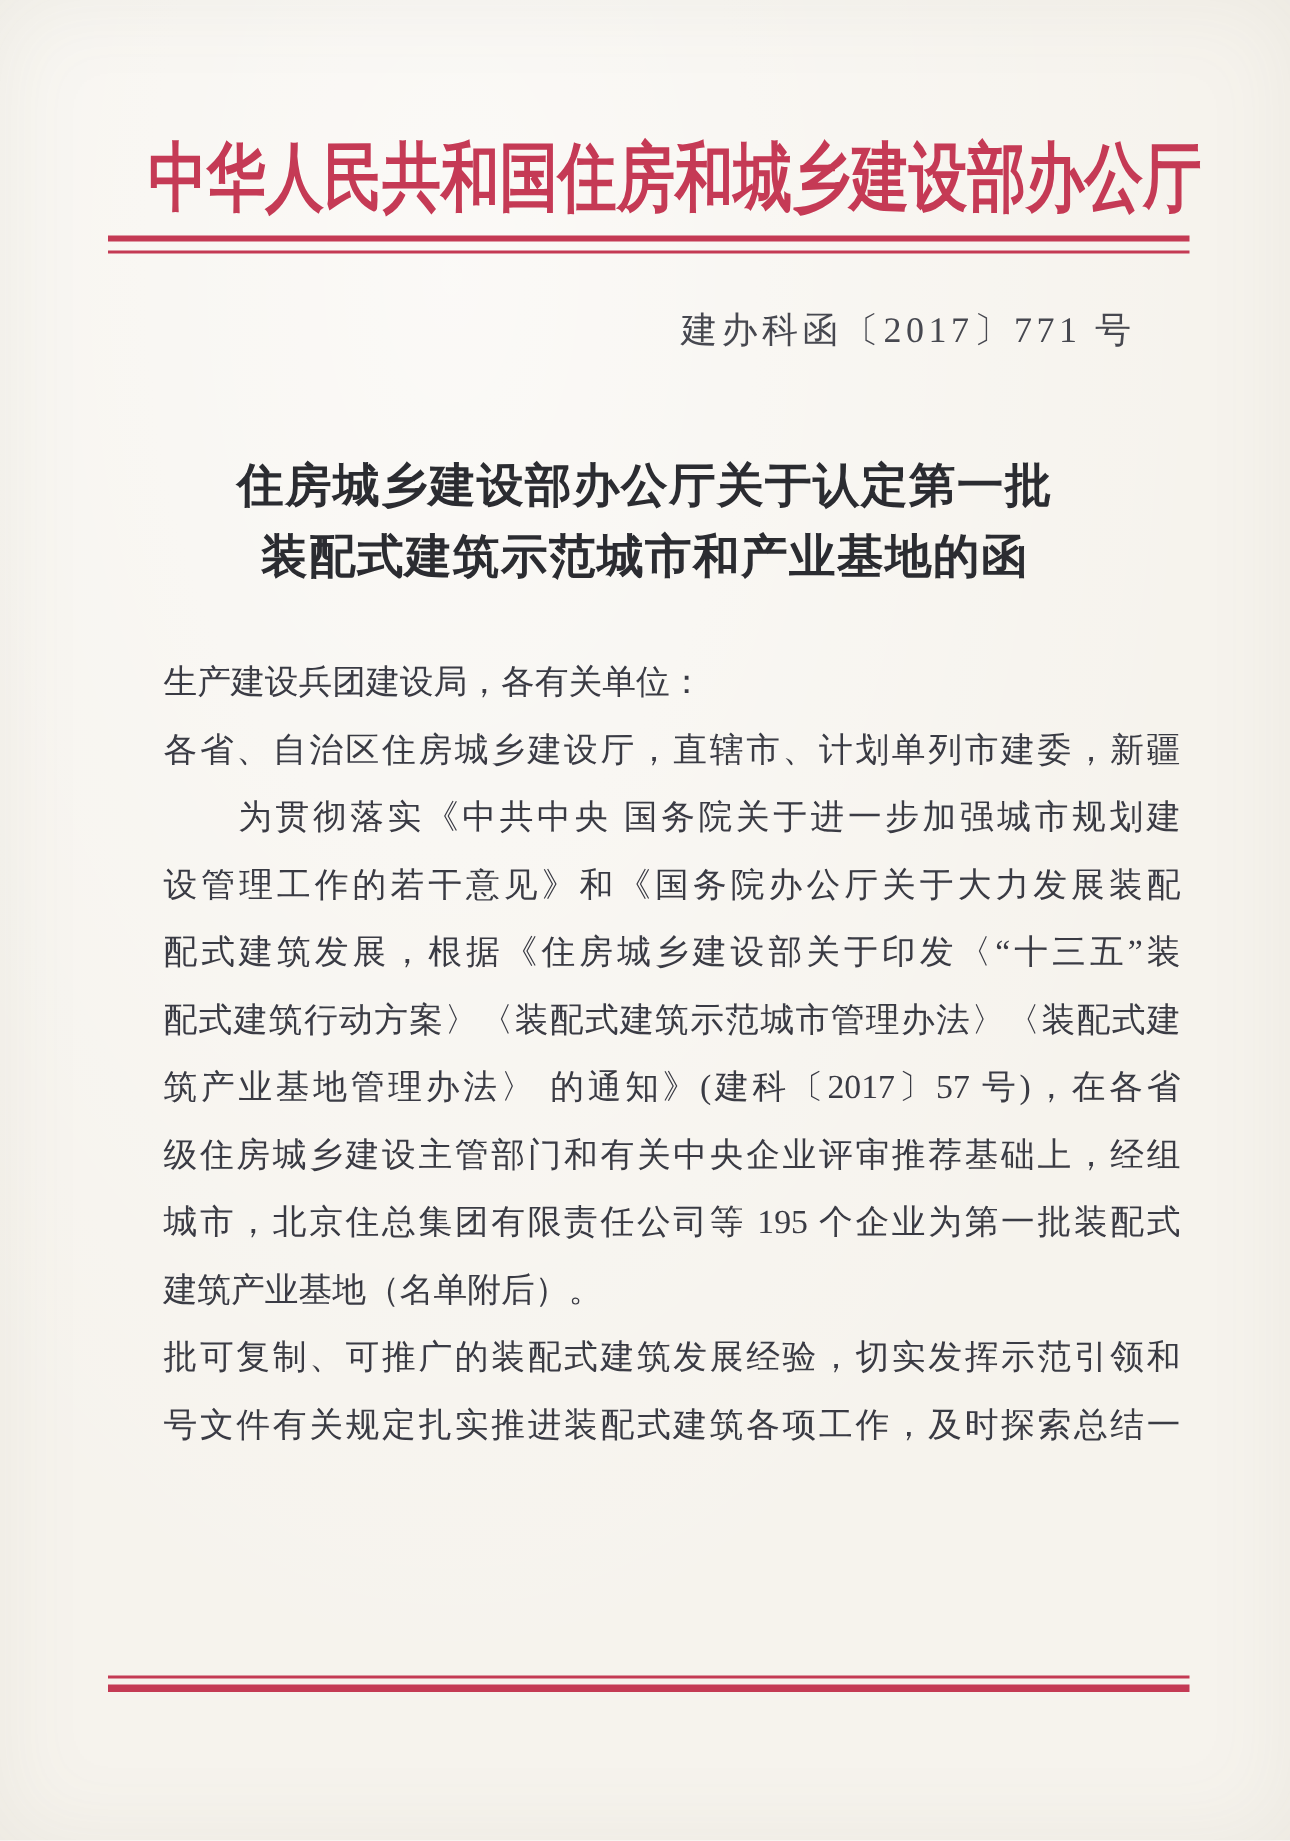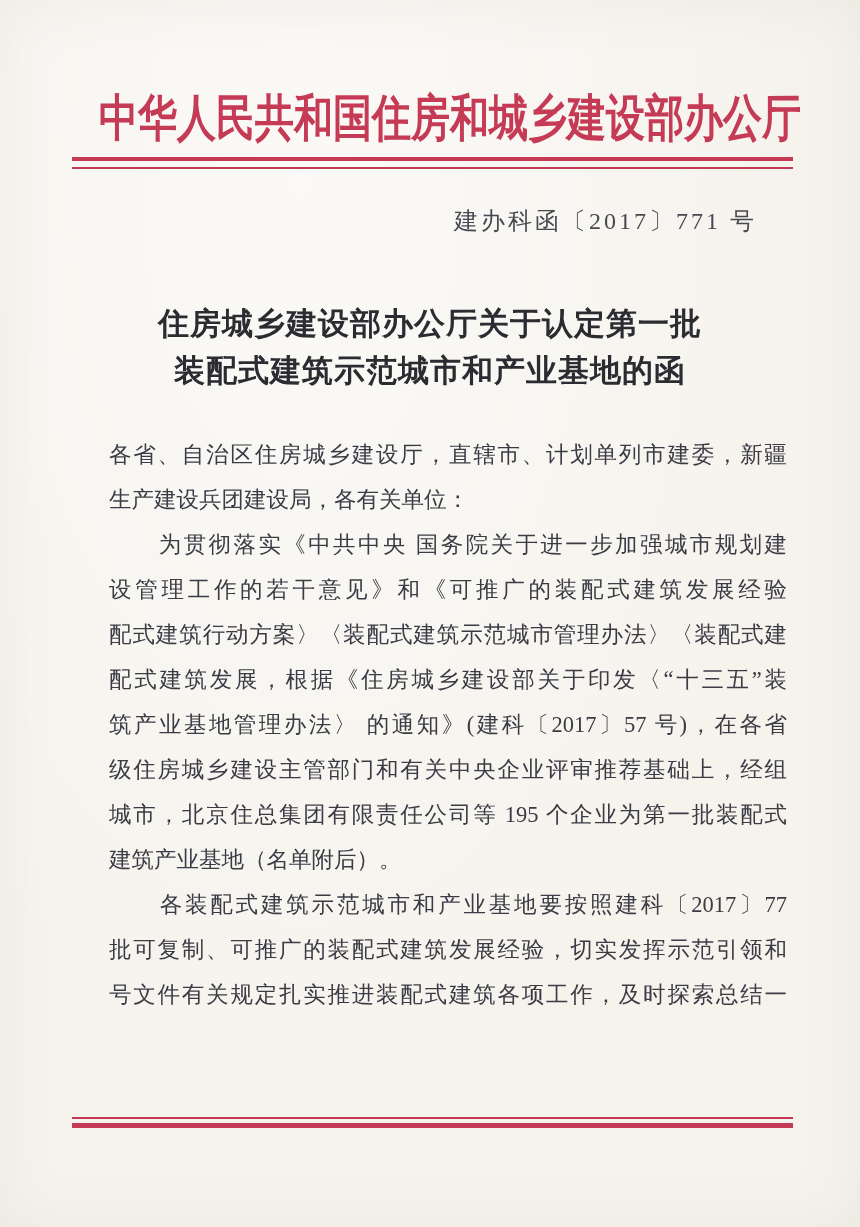--- a/index.html
+++ b/index.html
@@ -112,31 +112,30 @@
   <div class="rule rule-top-thin"></div>
 
   <div class="doc-number">建办科函〔2017〕771 号</div>
 
   <div class="doc-title">
     <div class="title-line">住房城乡建设部办公厅关于认定第一批</div>
     <div class="title-line">装配式建筑示范城市和产业基地的函</div>
   </div>
 
   <div class="body-text">
+      <div class="body-line para-end">生产建设兵团建设局，各有关单位：</div>
       <div class="body-line">各省、自治区住房城乡建设厅，直辖市、计划单列市建委，新疆</div>
-      <div class="body-line para-end">生产建设兵团建设局，各有关单位：</div>
       <div class="body-line">　　为贯彻落实《中共中央 国务院关于进一步加强城市规划建</div>
-      <div class="body-line">设管理工作的若干意见》和《可推广的装配式建筑发展经验</div>
+      <div class="body-line">设管理工作的若干意见》和《国务院办公厅关于大力发展装配</div>
+      <div class="body-line">配式建筑发展，根据《住房城乡建设部关于印发〈“十三五”装</div>
       <div class="body-line">配式建筑行动方案〉〈装配式建筑示范城市管理办法〉〈装配式建</div>
-      <div class="body-line">配式建筑发展，根据《住房城乡建设部关于印发〈“十三五”装</div>
       <div class="body-line">筑产业基地管理办法〉 的通知》(建科〔2017〕57 号)，在各省</div>
       <div class="body-line">级住房城乡建设主管部门和有关中央企业评审推荐基础上，经组</div>
       <div class="body-line">城市，北京住总集团有限责任公司等 195 个企业为第一批装配式</div>
       <div class="body-line para-end">建筑产业基地（名单附后）。</div>
-      <div class="body-line">　　各装配式建筑示范城市和产业基地要按照建科〔2017〕77</div>
       <div class="body-line">批可复制、可推广的装配式建筑发展经验，切实发挥示范引领和</div>
       <div class="body-line">号文件有关规定扎实推进装配式建筑各项工作，及时探索总结一</div>
     </div>
 
   <div class="rule rule-bottom-thin"></div>
   <div class="rule rule-bottom-thick"></div>
 
 </div>
 
 </body></html>

